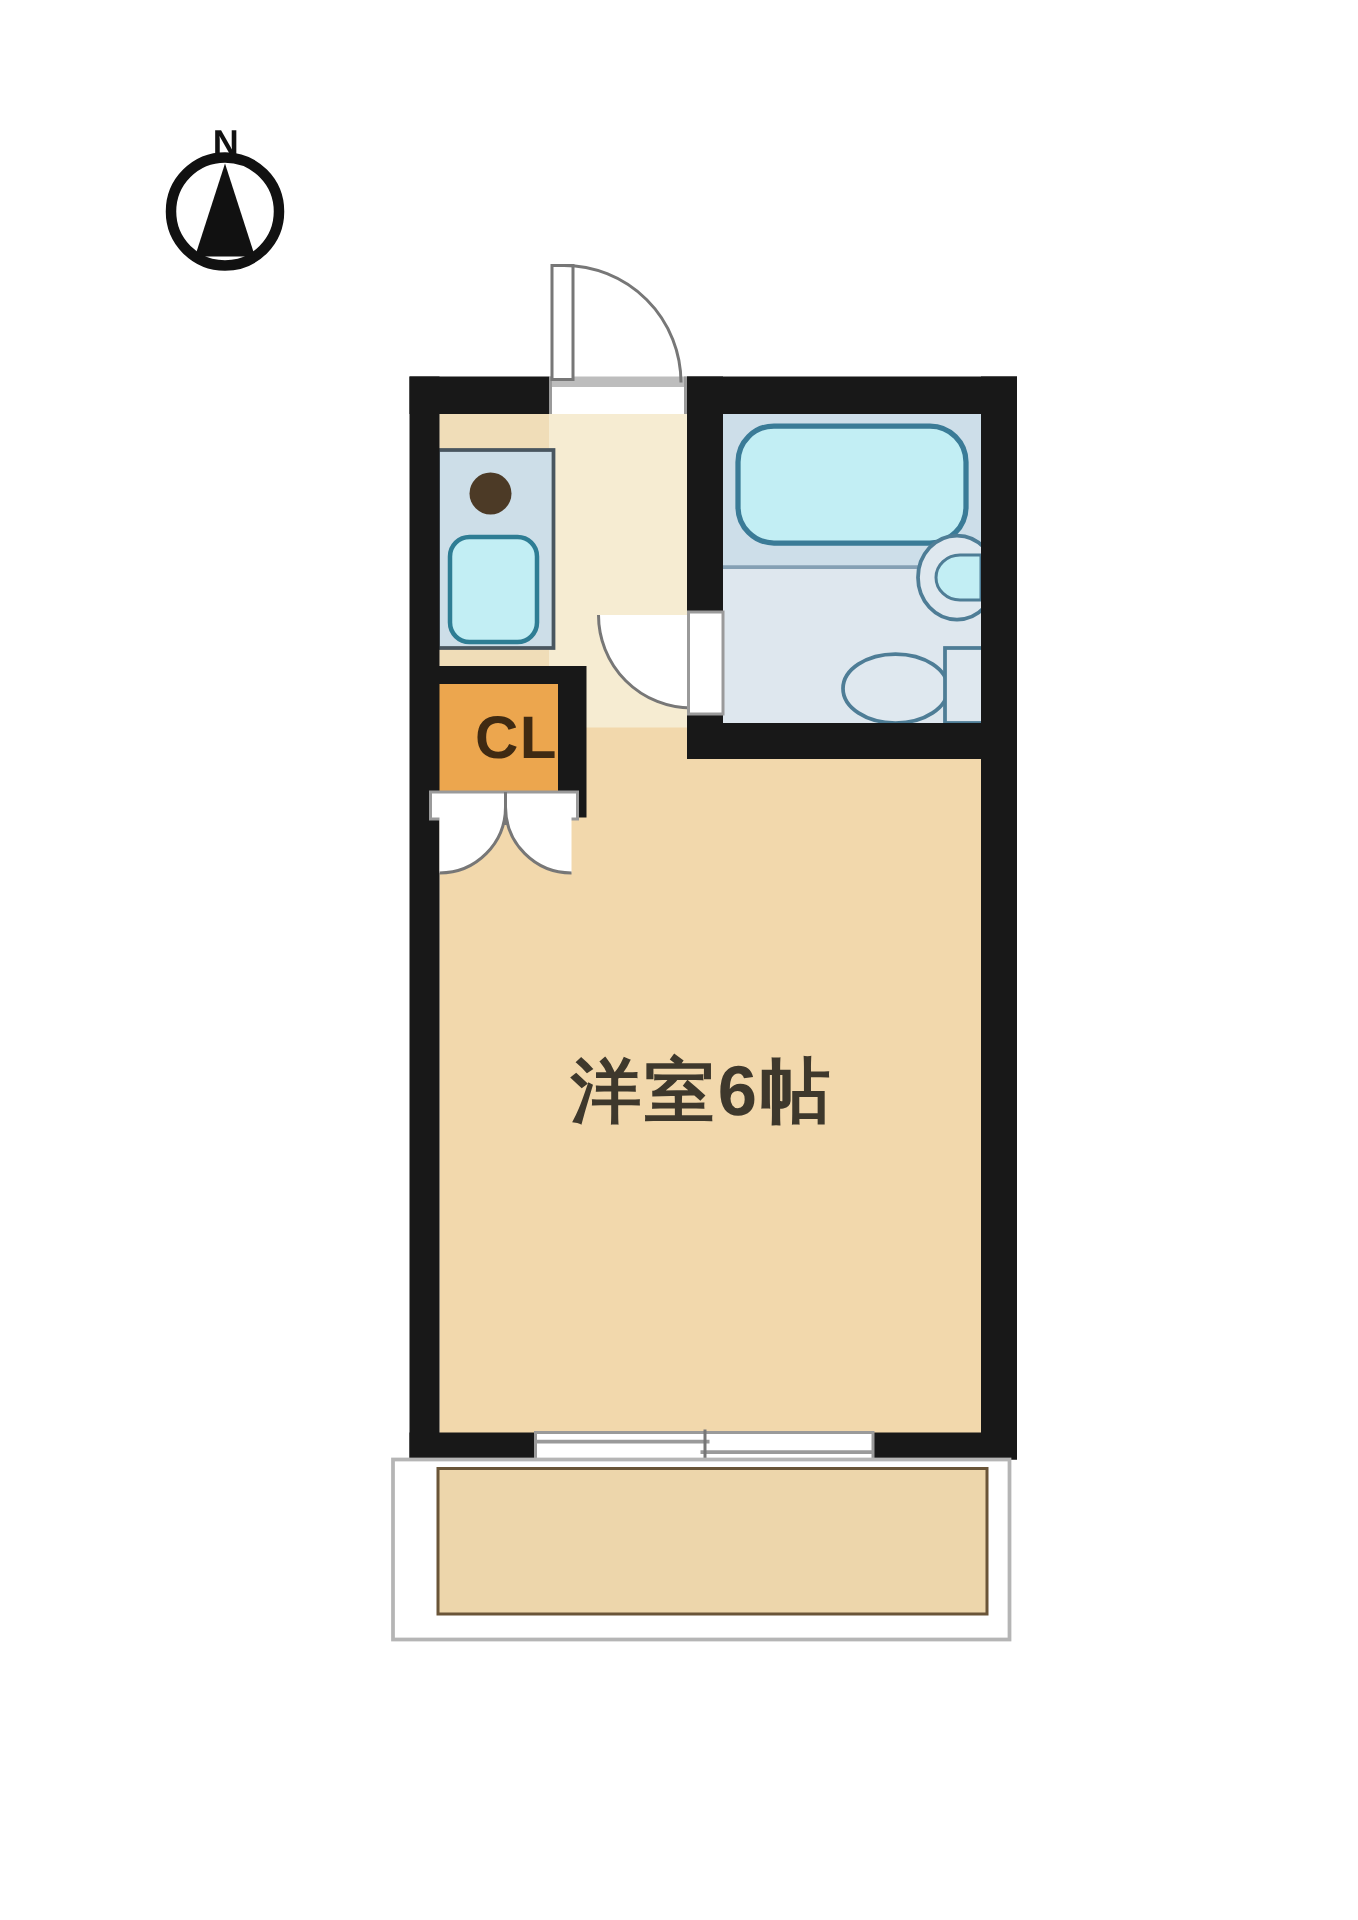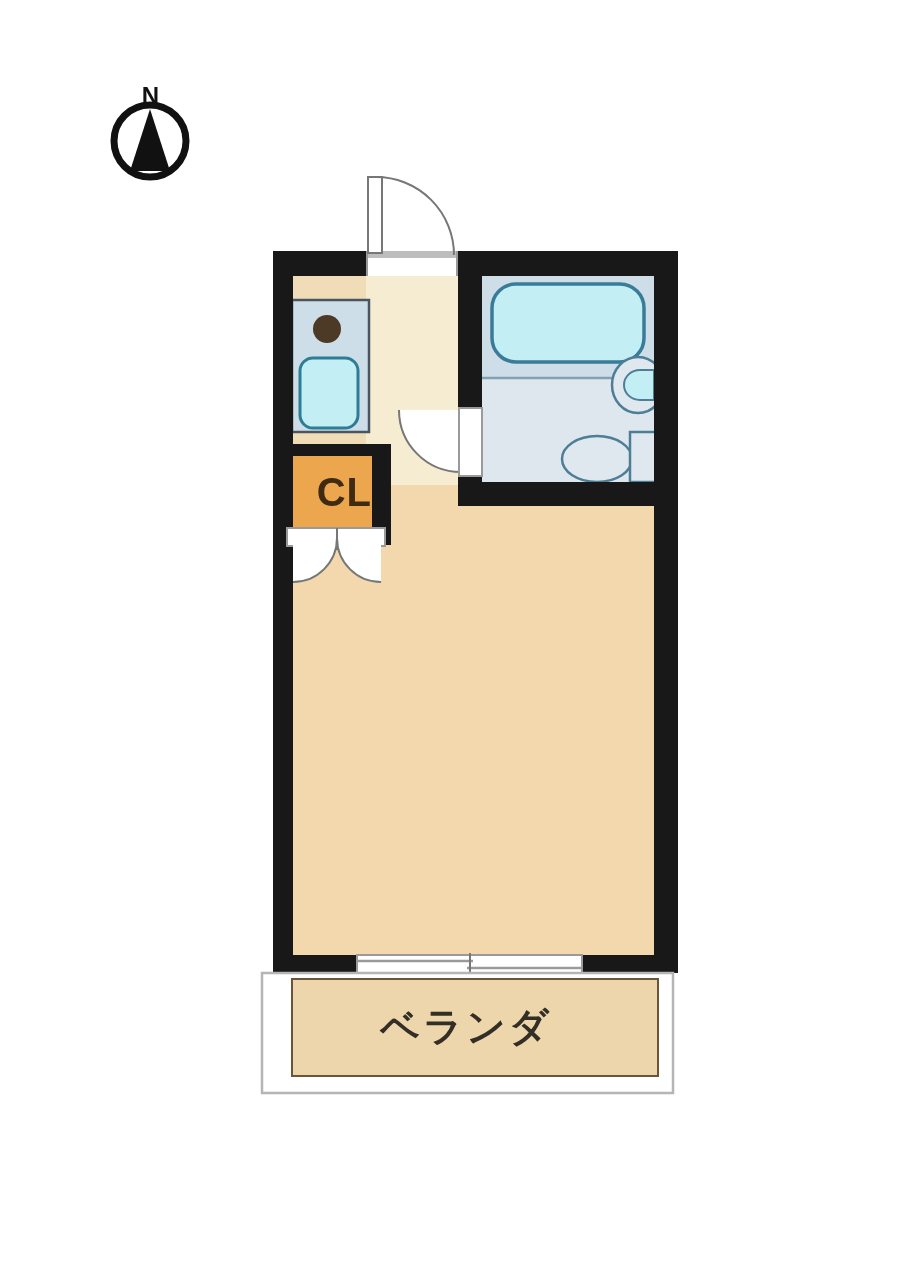--- a/index.html
+++ b/index.html
@@ -73,14 +73,14 @@
 
     <rect x="262" y="973" width="411" height="120" stroke-width="2.5" fill="#ffffff" stroke="#b5b5b5"></rect>
     <rect x="292" y="979" width="366" height="97" stroke-width="2" fill="#edd6ab" stroke="#6a5538"></rect>
 
     <circle cx="150" cy="141" r="36" fill="none" stroke-width="7" stroke="#111111"></circle>
     <polygon points="150,109 130,171 170,171" fill="#111111"></polygon>
   </svg>
 
   <div class="lbl lbl-n">N</div>
   <div class="lbl lbl-cl">CL</div>
-  <div class="lbl lbl-balcony">ベランダ</div>
+  <div class="lbl lbl-room">洋室6帖</div>
 </div>
 
 </body></html>

